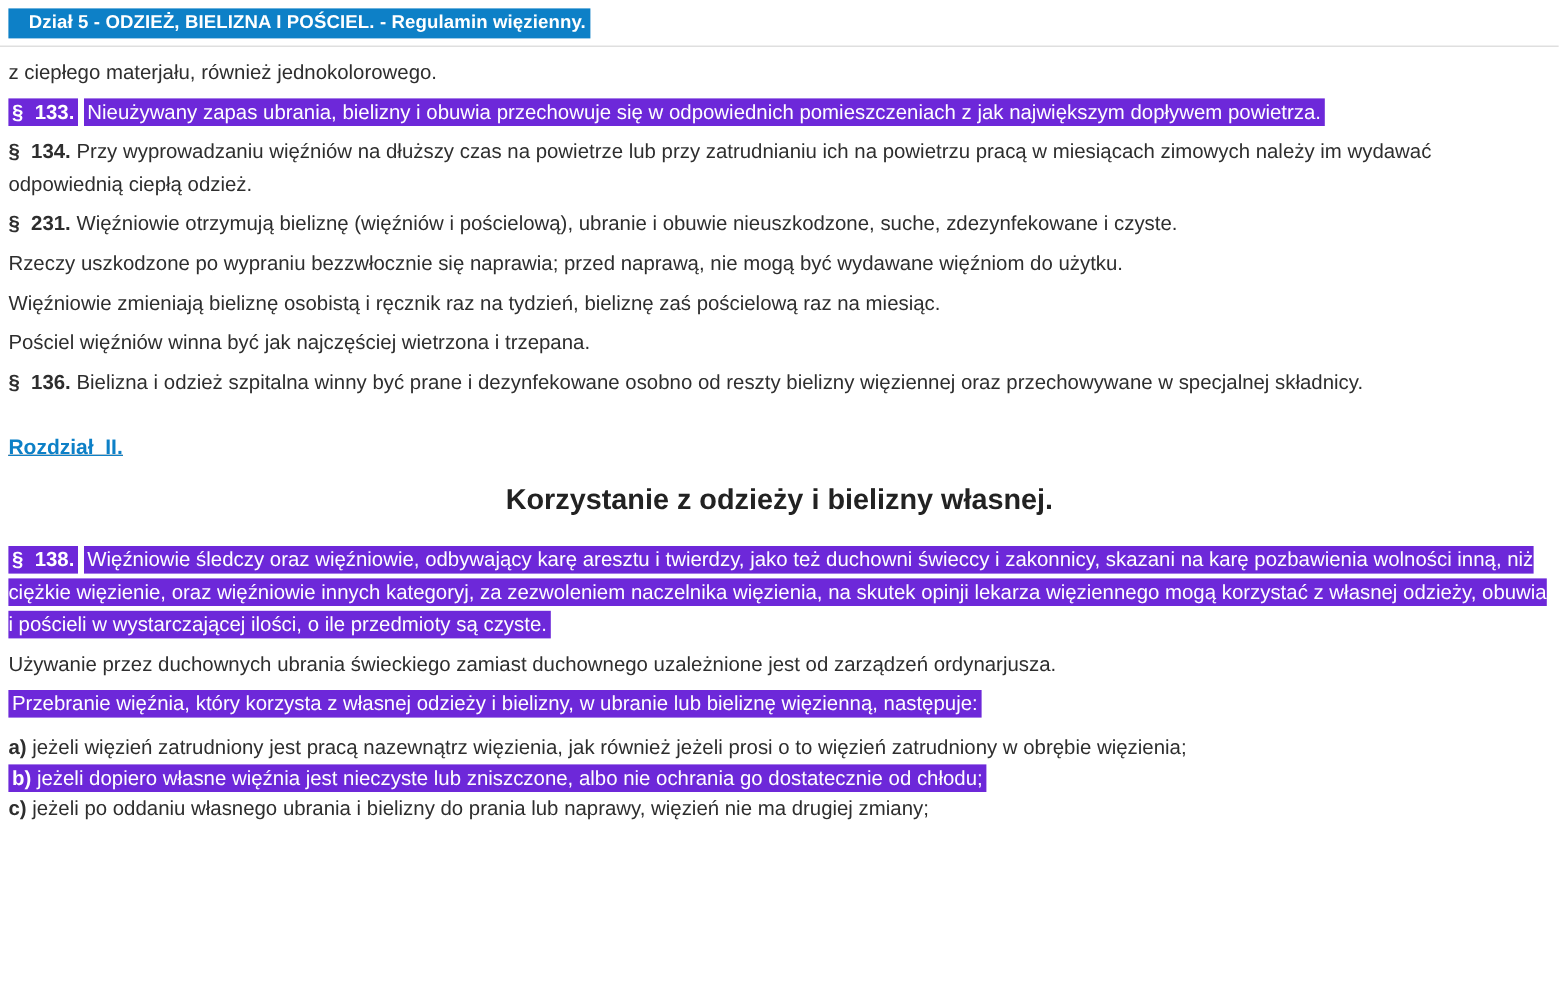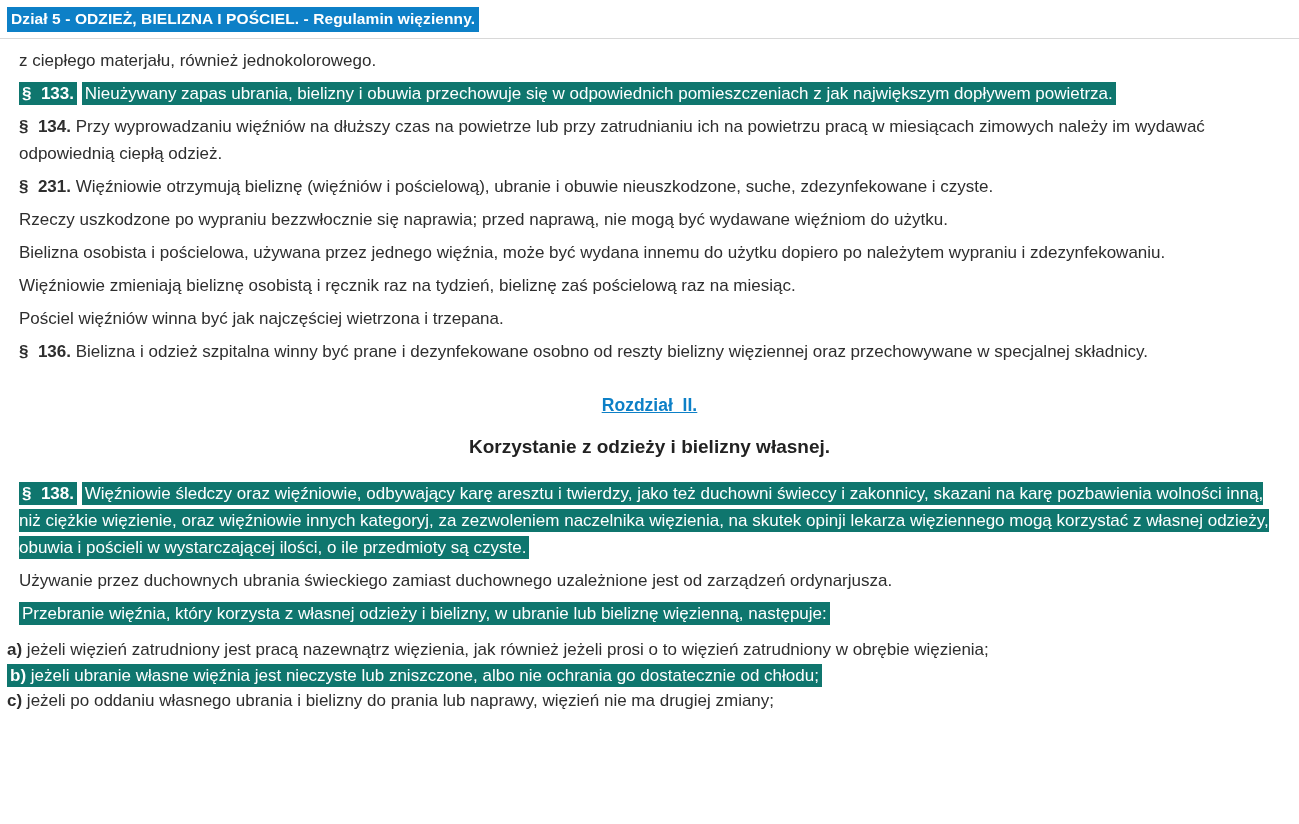--- a/index.html
+++ b/index.html
@@ -19,55 +19,55 @@
     padding: 7px 7px 6px 7px;
     border-bottom: 1px solid #d8d8d8;
   }
   .doc-title {
     display: inline-block;
     background: #0d80c7;
     color: #ffffff;
     font-weight: 700;
     font-size: 15.5px;
     line-height: 20px;
-    padding: 2px 4px 3px 4px;
+    padding: 2px 4px 3px 17px;
     letter-spacing: 0.1px;
   }
   .content {
     padding: 2px 7px 0 7px;
   }
   p.para {
-    margin: 6px 12px;
+    margin: 6px 0;
     line-height: 27px;
   }
   .marker {
     font-weight: 700;
     white-space: pre-wrap;
   }
   .hl {
-    background: #0f766e;
+    background: #6d28d9;
     color: #ffffff;
     padding: 2px 3px;
   }
   .chapter-link-wrap {
-    text-align: center;
+    text-align: left;
     margin: 30px 0 8px 0;
     text-decoration: underline;
   }
   a.chapter-link {
     color: #0d80c7;
     font-weight: 700;
     font-size: 17.5px;
     text-decoration: underline;
     white-space: pre-wrap;
     cursor: pointer;
   }
   h2.chapter-title {
     text-align: center;
-    font-size: 19px;
+    font-size: 24px;
     font-weight: 700;
     color: #222222;
     margin: 20px 0 22px 0;
   }
   .list {
     margin-top: 10px;
   }
   .list-item {
     line-height: 25.5px;
     margin: 0;
@@ -98,23 +98,20 @@
 
   <p class="para">
     <span class="marker">§  231.</span>
     <span>Więźniowie otrzymują bieliznę (więźniów i pościelową), ubranie i obuwie nieuszkodzone, suche, zdezynfekowane i czyste.</span>
   </p>
 
   <p class="para">
     <span>Rzeczy uszkodzone po wypraniu bezzwłocznie się naprawia; przed naprawą, nie mogą być wydawane więźniom do użytku.</span>
   </p>
 
-  <p class="para">
-    <span>Bielizna osobista i pościelowa, używana przez jednego więźnia, może być wydana innemu do użytku dopiero po należytem wypraniu i zdezynfekowaniu.</span>
-  </p>
 
   <p class="para">
     <span>Więźniowie zmieniają bieliznę osobistą i ręcznik raz na tydzień, bieliznę zaś pościelową raz na miesiąc.</span>
   </p>
 
 
   <p class="para">
     <span>Pościel więźniów winna być jak najczęściej wietrzona i trzepana.</span>
   </p>
 
@@ -142,21 +139,21 @@
   <p class="para">
     <span class="hl">Przebranie więźnia, który korzysta z własnej odzieży i bielizny, w ubranie lub bieliznę więzienną, następuje:</span>
   </p>
 
   <div class="list">
     <p class="list-item">
       <span class="marker">a)</span>
       <span>jeżeli więzień zatrudniony jest pracą nazewnątrz więzienia, jak również jeżeli prosi o to więzień zatrudniony w obrębie więzienia;</span>
     </p>
     <p class="list-item">
-      <span class="hl"><span class="marker">b)</span> <span>jeżeli ubranie własne więźnia jest nieczyste lub zniszczone, albo nie ochrania go dostatecznie od chłodu;</span></span>
+      <span class="hl"><span class="marker">b)</span> <span>jeżeli dopiero własne więźnia jest nieczyste lub zniszczone, albo nie ochrania go dostatecznie od chłodu;</span></span>
     </p>
     <p class="list-item">
       <span class="marker">c)</span>
       <span>jeżeli po oddaniu własnego ubrania i bielizny do prania lub naprawy, więzień nie ma drugiej zmiany;</span>
     </p>
 
   </div>
 
 </div>
 

